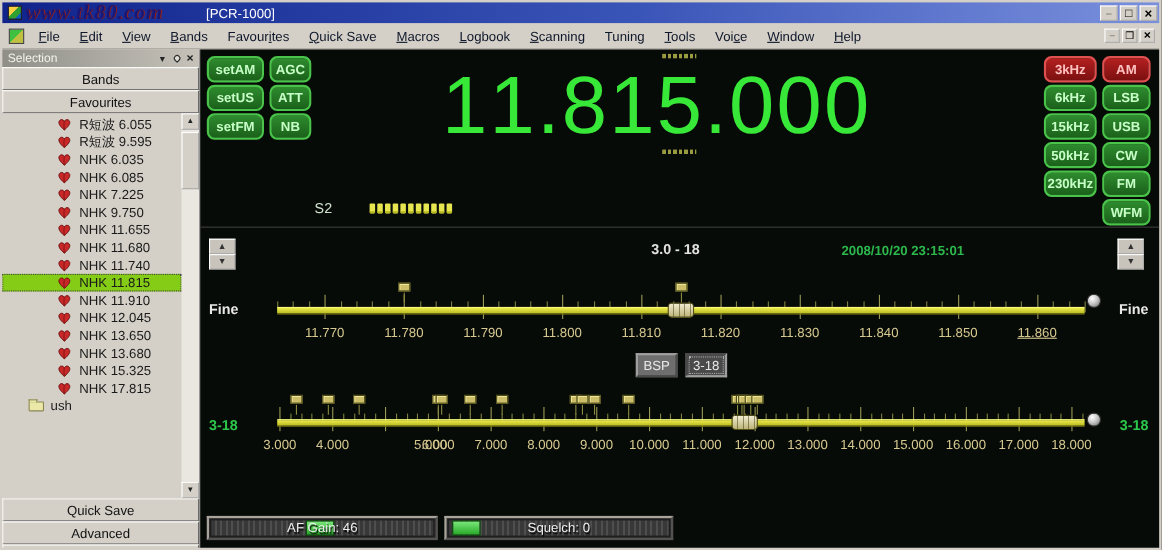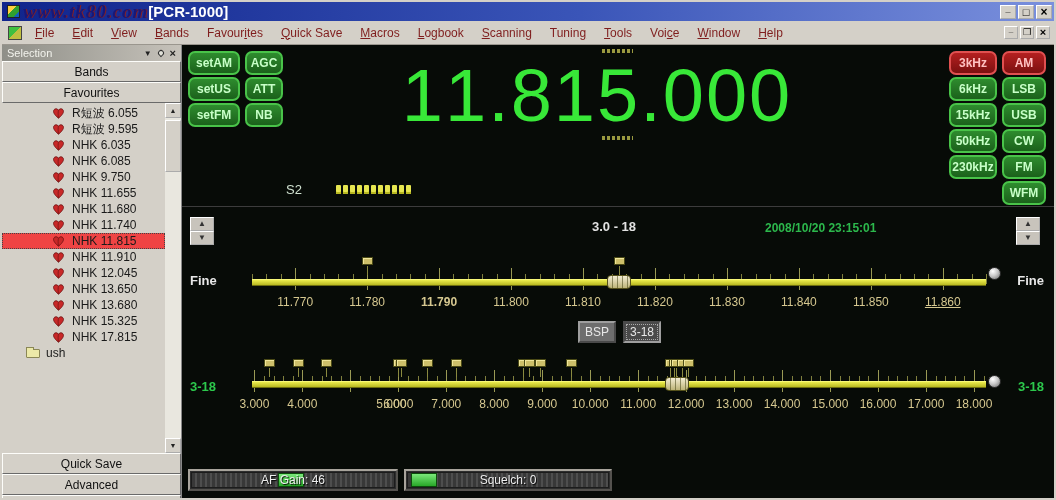--- a/index.html
+++ b/index.html
@@ -2,32 +2,32 @@
 <html><head>
 <meta charset="utf-8">
 <style>
   * { margin:0; padding:0; box-sizing:border-box; }
   body { background:#fff; font-family:"Liberation Sans", "DejaVu Sans", sans-serif; }
   .window { position:relative; width:1056px; height:500px; background:#d4d0c8; border:2px solid #d4d0c8; outline:1px solid #404040; overflow:hidden; }
 
   
   .titlebar { position:relative; height:19px; background:linear-gradient(90deg,#10248c,#3a55b8 55%,#7a90dd); display:flex; align-items:center; padding:0 2px; }
   .app-icon { width:13px; height:13px; margin:0 3px; background:linear-gradient(135deg,#ffd040 0 40%,#30a030 40% 75%,#1060c0 75%); border:1px solid #222; }
-  .watermark { font-family:"Liberation Serif","DejaVu Serif",serif; font-style:italic; font-weight:bold; font-size:19px; color:#181878; text-shadow:1px 0 #8a2020; letter-spacing:1px; margin-right:0; white-space:nowrap; }
-  .title-text { color:#fff; font-size:15px; font-weight:bold; white-space:nowrap; }
+  .watermark { font-family:"Liberation Serif","DejaVu Serif",serif; font-style:italic; font-weight:bold; font-size:19px; color:#181878; text-shadow:1px 0 #8a2020; letter-spacing:1px; margin-right:23px; white-space:nowrap; }
+  .title-text { color:#fff; font-size:12px; font-weight:normal; white-space:nowrap;margin-left:16px; }
   .tb-btns { margin-left:auto; display:flex; gap:2px; }
   .tbtn { width:16px; height:14px; background:#d4d0c8; border:1px outset #fff; font-size:9px; line-height:12px; text-align:center; color:#000; font-weight:bold; }
   .tbtn.min::after { content:"_"; position:relative; top:-3px; }
   .tbtn.max::after { content:"□"; font-size:11px; }
   .tbtn.cls::after { content:"×"; font-size:12px; }
 
   
   .menubar { height:24px; background:#d4d0c8; border-bottom:1px solid #9a968e; display:flex; align-items:center; padding:0 2px; }
   .mdi-icon { width:14px; height:14px; margin:0 4px; background:linear-gradient(135deg,#40c040 0 50%,#c0c040 50%); border:1px solid #444; }
-  .menu-item { padding:0 9px; font-size:12px; color:#7f1d1d; height:24px; line-height:24px; white-space:nowrap; }
+  .menu-item { padding:0 9px; font-size:12px; color:#0f172a; height:24px; line-height:24px; white-space:nowrap; }
   .mdi-btns { margin-left:auto; display:flex; gap:2px; padding-right:2px; }
   .mtbtn { width:14px; height:13px; background:#d4d0c8; border:1px outset #fff; font-size:8px; line-height:11px; text-align:center; color:#000; font-weight:bold; }
   .mtbtn.min::after { content:"_"; position:relative; top:-3px; }
   .mtbtn.res::after { content:"❒"; font-size:9px; }
   .mtbtn.cls::after { content:"×"; font-size:11px; }
 
   
   .content { display:flex; height:492px; }
   .sidebar { width:180px; display:flex; flex-direction:column; background:#d4d0c8; border-right:1px solid #888; }
   .main { position:relative; flex:1; background:#070b07; overflow:hidden; }
@@ -36,21 +36,21 @@
   .sel-header { height:16px; background:linear-gradient(90deg,#8f8f88,#c6c2ba); color:#f2f2ec; font-size:11px; display:flex; align-items:center; padding:0 5px; gap:6px; }
   .sel-icons { margin-left:auto; display:flex; align-items:center; gap:6px; color:#2a2a2a; }
   .drop-ic { font-size:8px; color:#222; }
   .pin-ic { display:inline-block; width:6px; height:6px; border:1px solid #303030; background:#e0e0d8; border-radius:50% 50% 50% 0; transform:rotate(-45deg); }
   .x-ic { font-size:11px; font-weight:bold; color:#222; line-height:10px; }
   .side-btn { height:21px; background:#d4d0c8; border:1px solid; border-color:#fdfdfa #6a6a6a #6a6a6a #fdfdfa; display:flex; align-items:center; justify-content:center; font-size:12px; color:#111; }
   .fav-wrap { flex:1; position:relative; background:#d4d0c8; overflow:hidden; }
   .fav-list { position:absolute; top:2px; left:0; right:16px; bottom:0; }
   .fav-row { height:16px; display:flex; align-items:center; padding-left:50px; font-size:12px; color:#1a1a1a; gap:6px; white-space:nowrap; }
   .fav-row.folder-row { padding-left:24px; }
-  .fav-row.selected { background:#ef4444; outline:1px dotted #444; outline-offset:-1px; }
+  .fav-row.selected { background:#84cc16; outline:1px dotted #444; outline-offset:-1px; }
   .fav-ic { display:inline-flex; width:14px; height:12px; align-items:center; }
   .folder { width:14px; height:9px; background:#ece9a8; border:1px solid #8a8755; border-radius:1px; position:relative; }
   .folder::before { content:''; position:absolute; top:-3px; left:-1px; width:6px; height:2px; background:#ece9a8; border:1px solid #8a8755; border-bottom:none; }
   .vscroll { position:absolute; top:0; right:0; bottom:0; width:16px; background:#e9e7df; }
   .vs-btn { height:15px; background:#d4d0c8; border:1px outset #fff; font-size:7px; text-align:center; line-height:13px; color:#222; }
   .vs-btn.down { position:absolute; bottom:0; left:0; right:0; }
   .vs-thumb { position:absolute; top:17px; left:0; width:16px; height:52px; background:#d4d0c8; border:1px outset #fff; }
   .side-bottom { margin-top:auto; }
 
   
@@ -199,20 +199,29 @@
               <span class="fav-label">NHK 6.035</span>
             </div>
             <div class="fav-row">
               <span class="fav-ic">
                 <svg width="13" height="12" viewBox="0 0 16 15">
                   <path d="M8 14C2.5 9.5.8 6 2.3 3.6 3.6 1.6 6.6 1.7 8 4 9.4 1.7 12.4 1.6 13.7 3.6 15.2 6 13.5 9.5 8 14Z" fill="#c82828" stroke="#6a1010"></path>
                   <path d="M8 4C7.4 6.5 7.4 10 8 14" fill="none" stroke="#7a1515"></path>
                 </svg>
               </span>
               <span class="fav-label">NHK 6.085</span>
+            </div>
+            <div class="fav-row">
+              <span class="fav-ic">
+                <svg width="13" height="12" viewBox="0 0 16 15">
+                  <path d="M8 14C2.5 9.5.8 6 2.3 3.6 3.6 1.6 6.6 1.7 8 4 9.4 1.7 12.4 1.6 13.7 3.6 15.2 6 13.5 9.5 8 14Z" fill="#c82828" stroke="#6a1010"></path>
+                  <path d="M8 4C7.4 6.5 7.4 10 8 14" fill="none" stroke="#7a1515"></path>
+                </svg>
+              </span>
+              <span class="fav-label">NHK 7.225</span>
             </div>
             <div class="fav-row">
               <span class="fav-ic">
                 <svg width="13" height="12" viewBox="0 0 16 15">
                   <path d="M8 14C2.5 9.5.8 6 2.3 3.6 3.6 1.6 6.6 1.7 8 4 9.4 1.7 12.4 1.6 13.7 3.6 15.2 6 13.5 9.5 8 14Z" fill="#c82828" stroke="#6a1010"></path>
                   <path d="M8 4C7.4 6.5 7.4 10 8 14" fill="none" stroke="#7a1515"></path>
                 </svg>
               </span>
               <span class="fav-label">NHK 9.750</span>
             </div>
@@ -436,21 +445,21 @@
           <span class="tick major" style="left: 94.1176%;"></span>
           <span class="tick" style="left: 96.0784%;"></span>
           <span class="tick" style="left: 98.0392%;"></span>
           <span class="tick" style="left: 100%;"></span>
           <div class="sbar"></div>
           <span class="flag" style="left: 15.6863%;"></span>
           <span class="flag" style="left: 50%;"></span>
           <span class="shandle" style="left: 50%;"></span>
           <span class="slabel" style="left: 5.88235%;">11.770</span>
           <span class="slabel" style="left: 15.6863%;">11.780</span>
-          <span class="slabel" style="left: 25.4902%; font-weight: bold;">11.790</span>
+          <span class="slabel" style="left: 25.4902%;">11.790</span>
           <span class="slabel" style="left: 35.2941%;">11.800</span>
           <span class="slabel" style="left: 45.098%;">11.810</span>
           <span class="slabel" style="left: 54.902%;">11.820</span>
           <span class="slabel" style="left: 64.7059%;">11.830</span>
           <span class="slabel" style="left: 74.5098%;">11.840</span>
           <span class="slabel" style="left: 84.3137%;">11.850</span>
           <span class="slabel" style="left: 94.1176%; text-decoration: underline;">11.860</span>
         </div>
       <span class="knob" id="fine-knob"></span>
       <span class="side-label" id="fine-right">Fine</span>

